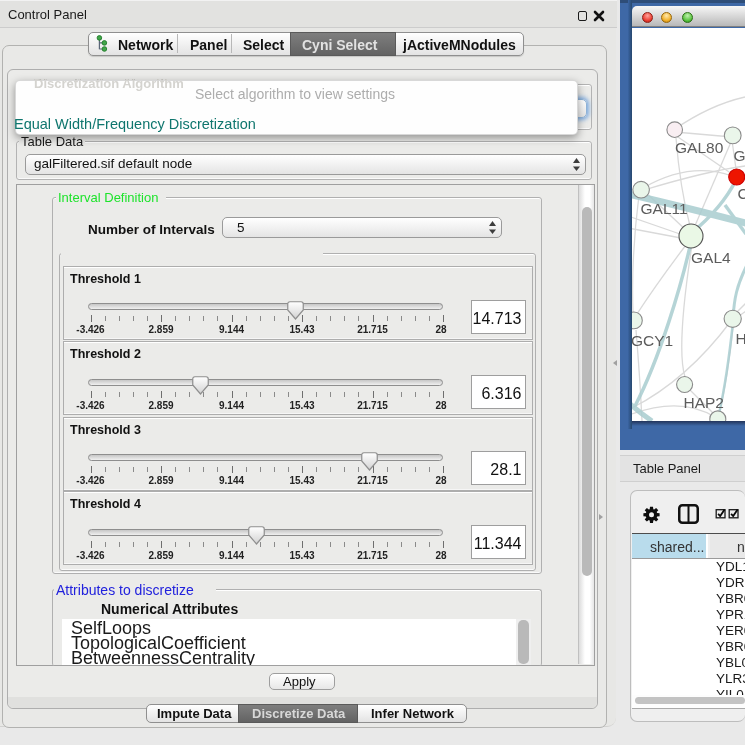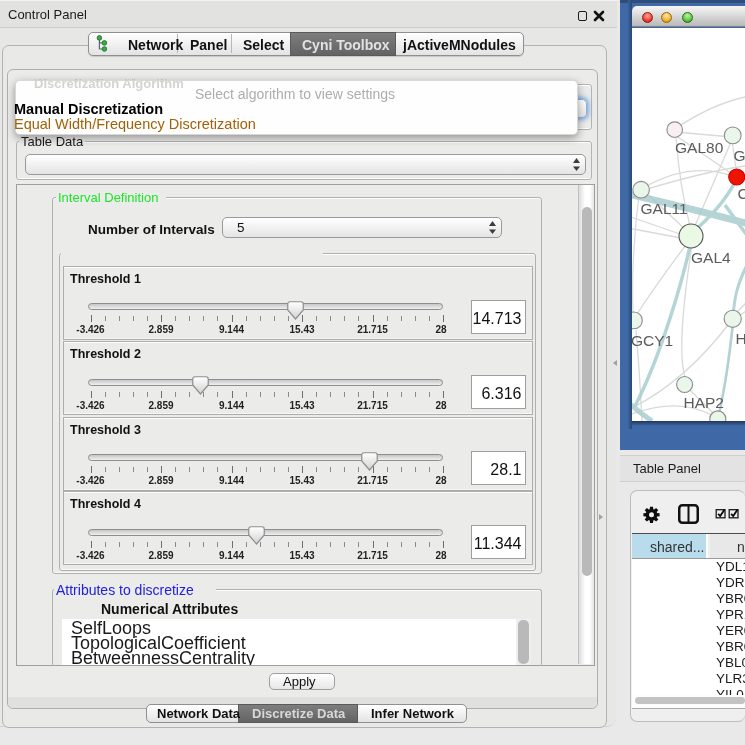--- a/index.html
+++ b/index.html
@@ -28,34 +28,35 @@
 <div class="abs" id="toptabs" style="left:88px;top:32px;width:436px;height:24px;background:linear-gradient(#ffffff,#e3e3e3);border:1px solid #8f8f8f;border-radius:5px;box-shadow:0 1px 1px rgba(0,0,0,.15);"></div>
 <div class="abs" style="left:290px;top:32px;width:106px;height:24px;background:linear-gradient(#7e7e7e,#636363);border:1px solid #5a5a5a;"></div>
 <div class="abs" style="left:177px;top:34px;width:1px;height:19px;background:#b8b8b8;"></div>
 <div class="abs" style="left:231px;top:34px;width:1px;height:19px;background:#b8b8b8;"></div>
 <svg class="abs" style="left:95px;top:33.5px;" width="14" height="19" viewBox="0 0 14 19">
  <path d="M4.4 5 L4.4 15.2 M4.4 8.9 L9.4 8.9 M4.4 15 L9.4 15" stroke="#5a6678" stroke-width="1.2" fill="none"></path>
  <circle cx="4.4" cy="3.9" r="2.3" fill="#41a649" stroke="#1f7a28" stroke-width=".9"></circle>
  <circle cx="9.4" cy="8.9" r="2.3" fill="#41a649" stroke="#1f7a28" stroke-width=".9"></circle>
  <circle cx="9.4" cy="15" r="2.3" fill="#41a649" stroke="#1f7a28" stroke-width=".9"></circle>
 </svg>
-<div class="abs" style="left:128px;top:37px;font-size:14px;font-weight:bold;color:#111;">Network</div>
+<div class="abs" style="left:118px;top:37px;font-size:14px;font-weight:bold;color:#111;">Network</div>
 <div class="abs" style="left:190px;top:37px;font-size:14px;font-weight:bold;color:#111;">Panel</div>
 <div class="abs" style="left:243px;top:37px;font-size:14px;font-weight:bold;color:#111;">Select</div>
-<div class="abs" style="left:302px;top:37px;font-size:14px;font-weight:bold;color:#e2e2e2;">Cyni Toolbox</div>
+<div class="abs" style="left:302px;top:37px;font-size:14px;font-weight:bold;color:#e2e2e2;">Cyni Select</div>
 <div class="abs" style="left:403px;top:37px;font-size:14px;font-weight:bold;color:#111;">jActiveMNodules</div>
 
 <div class="abs" style="left:16px;top:84px;width:576px;height:46px;border:1px solid #b3b3b3;border-radius:3px;box-shadow:inset 0 1px 0 #ffffff, inset 0 -1px 0 #fafafa;"></div>
 
 <div class="abs" style="left:560px;top:99px;width:27px;height:19px;background:linear-gradient(#ffffff,#e6e6e6);border:1px solid #8fb3d8;border-radius:5px;box-shadow:0 0 4px 2px rgba(90,150,220,.75);"></div>
 
 <div class="abs" style="left:16px;top:141px;width:576px;height:39px;border:1px solid #b3b3b3;border-radius:3px;box-shadow:inset 0 1px 0 #ffffff, inset 0 -1px 0 #fafafa;"></div>
 <div class="abs" style="left:19px;top:134px;width:66px;height:14px;background:#ebebe9;"></div>
 <div class="abs" style="left:21px;top:134px;font-size:13px;color:#1a1a1a;">Table Data</div>
 <div class="abs combo" style="left:25px;top:154px;width:561px;height:21px;background:linear-gradient(#ffffff,#e4e4e4);border:1px solid #9a9a9a;border-radius:5px;"></div>
+<div class="abs" style="left:34px;top:156px;font-size:13.5px;color:#111;">galFiltered.sif default node</div>
 <svg class="abs" style="left:572px;top:158px" width="9" height="14" viewBox="0 0 9 14">
       <path d="M4.5 0 L8 5 L1 5 Z" fill="#3c3c3c"></path>
       <path d="M4.5 13 L1 8.5 L8 8.5 Z" fill="#3c3c3c"></path>
     </svg>
 
 <div class="abs" style="left:16px;top:184px;width:579px;height:482px;border:1px solid #9f9f9f;background:#ebebe9;"></div>
 
 <div class="abs" style="left:578px;top:185px;width:16px;height:479px;background:linear-gradient(90deg,#dcdcdc,#ffffff 40%,#ffffff 70%,#e6e6e6);border-left:1px solid #c0c0c0;"></div>
 <div class="abs" style="left:581.5px;top:207px;width:10px;height:369px;background:#b9b9b9;border-radius:5px;"></div>
 
@@ -269,33 +270,32 @@
   <div style="padding:2px 0 0 9px;font-size:18px;color:#1a1a1a;line-height:14.8px;">SelfLoops<br>TopologicalCoefficient<br>BetweennessCentrality<br></div>
 </div>
 <div class="abs" style="left:516px;top:619px;width:15px;height:46px;background:#efefef;"></div>
 <div class="abs" style="left:518px;top:620px;width:11px;height:44px;background:#b9b9b9;border-radius:5px;"></div>
 
 <div class="abs" style="left:269px;top:673px;width:66px;height:17px;background:linear-gradient(#ffffff,#e7e7e7);border:1px solid #9e9e9e;border-radius:5px;"></div>
 <div class="abs" style="left:283px;top:674px;font-size:13px;color:#111;">Apply</div>
 
 <div class="abs" style="left:146px;top:704px;width:321px;height:18.5px;background:linear-gradient(#ffffff,#e3e3e3);border:1px solid #8f8f8f;border-radius:5px;"></div>
 <div class="abs" style="left:238px;top:704px;width:120px;height:18.5px;background:linear-gradient(#7e7e7e,#636363);border:1px solid #5a5a5a;"></div>
-<div class="abs" style="left:157px;top:706px;font-size:13px;font-weight:bold;color:#111;">Network Data</div>
+<div class="abs" style="left:157px;top:706px;font-size:13px;font-weight:bold;color:#111;">Impute Data</div>
 <div class="abs" style="left:252px;top:706px;font-size:13px;font-weight:bold;color:#d8d8d8;">Discretize Data</div>
 <div class="abs" style="left:371px;top:706px;font-size:13px;font-weight:bold;color:#111;">Infer Network</div>
 
 <div class="abs" style="left:613px;top:360px;width:4px;height:6px;background:#a0a0a0;clip-path:polygon(100% 0,100% 100%,0 50%);"></div>
 <div class="abs" style="left:599px;top:514px;width:4px;height:6px;background:#a0a0a0;clip-path:polygon(0 0,0 100%,100% 50%);"></div>
 
 <div class="abs" style="left:34px;top:76px;font-size:13px;font-weight:bold;color:#75756f;">Discretization Algorithm</div>
 <div class="abs" style="left:15px;top:80px;width:563px;height:55px;background:#fefefe;border:1px solid rgba(160,160,160,.4);border-radius:5px;box-shadow:0 3px 9px rgba(0,0,0,.38);"></div>
 <div class="abs" style="left:34px;top:76px;font-size:13px;font-weight:bold;color:#d4d3cf;">Discretization Algorithm</div>
 <div class="abs" style="left:195px;top:86px;font-size:14px;color:#adadad;">Select algorithm to view settings</div>
-<div class="abs" style="left:14px;top:101px;font-size:14.5px;font-weight:bold;color:#000;">Manual Discretization</div>
-<div class="abs" style="left:14px;top:116px;font-size:14.5px;color:#a16207;">Equal Width/Frequency Discretization</div>
+<div class="abs" style="left:14px;top:116px;font-size:14.5px;color:#0f766e;">Equal Width/Frequency Discretization</div>
 
 <div class="abs" style="left:620px;top:0;width:125px;height:450px;background:#3e68a6;"></div>
 <div class="abs" style="left:620px;top:0;width:125px;height:3px;background:#2e4d78;"></div>
 <div class="abs" style="left:632px;top:5.5px;width:113px;height:21.5px;background:linear-gradient(#f7f7f7,#b8b8b8);border-top-left-radius:5px;border-bottom:1px solid #808080;"></div>
 <div class="abs" style="left:641.5px;top:12px;width:11px;height:11px;border-radius:50%;background:radial-gradient(circle at 50% 30%, #ffa39c, #ea3a2e 65%, #9c1b12);border:.5px solid #8e1d14;"></div>
 <div class="abs" style="left:661px;top:12px;width:11px;height:11px;border-radius:50%;background:radial-gradient(circle at 50% 30%, #ffe9ae, #f0ad25 65%, #a86f06);border:.5px solid #96660a;"></div>
 <div class="abs" style="left:681.5px;top:12px;width:11px;height:11px;border-radius:50%;background:radial-gradient(circle at 50% 30%, #c0f0ae, #56c23c 65%, #1f7c12);border:.5px solid #2a6e14;"></div>
 <div class="abs" style="left:628px;top:0px;width:4px;height:429px;background:linear-gradient(90deg,#3a64a2,#27486e);"></div>
 <div class="abs" style="left:632px;top:28px;width:113px;height:393px;background:#ffffff;"></div>
 

